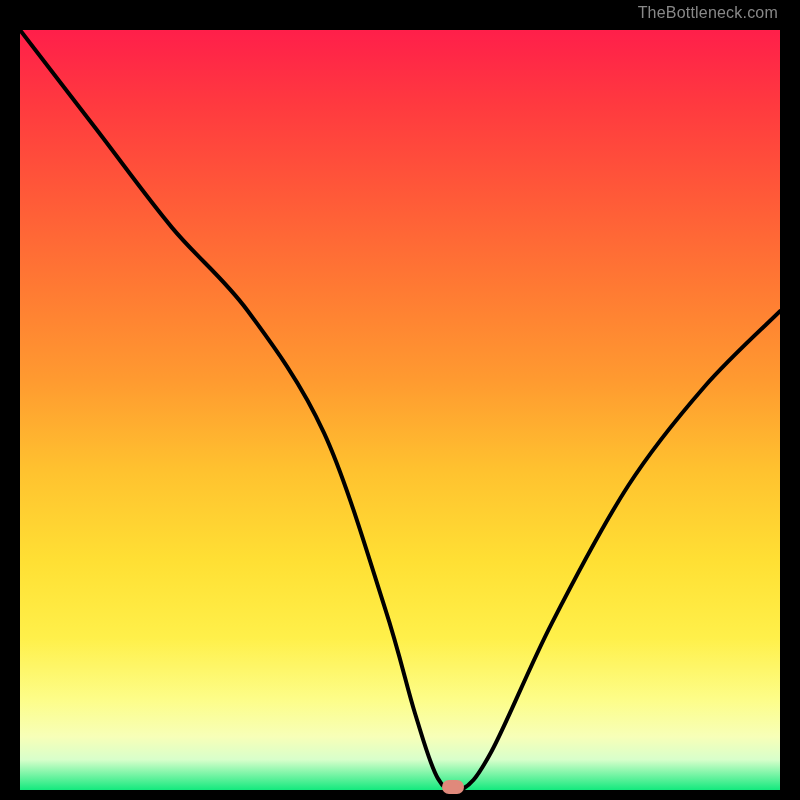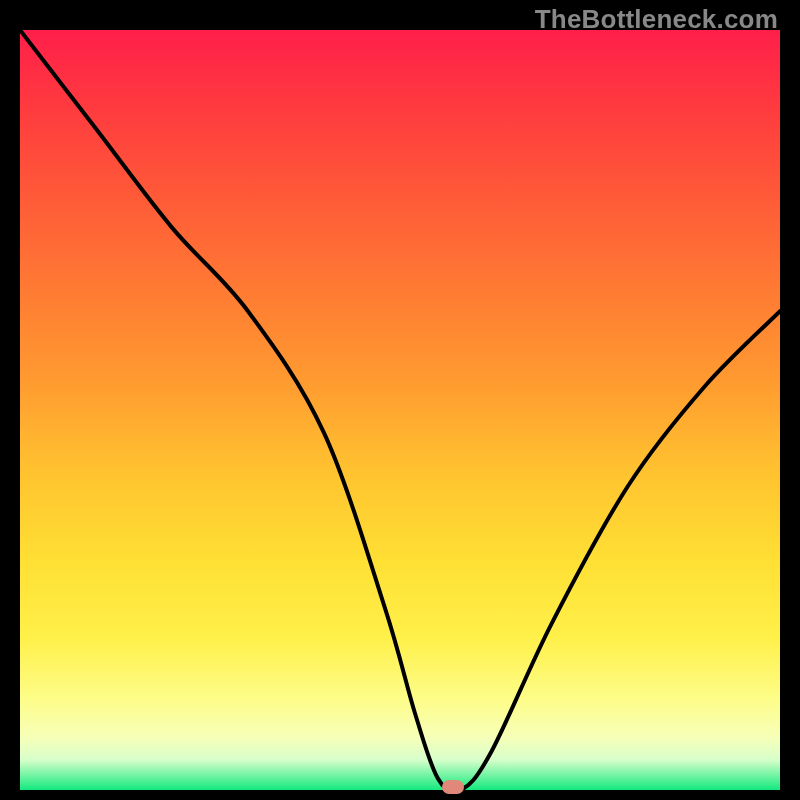--- a/index.html
+++ b/index.html
@@ -39,22 +39,22 @@
       #f7ffb8 93%,
       #d8ffcb 96%,
       #14e97e 100%
     );
   }
   .watermark {
     position: absolute;
     top: 4px;
     right: 22px;
     color: #888;
-    font-size: 26px;
-    font-weight: 700;
+    font-size: 16px;
+    font-weight: 400;
     letter-spacing: 0.2px;
   }
   .marker {
     position: absolute;
     width: 22px;
     height: 14px;
     background: #e0897b;
     border-radius: 8px;
   }
   svg.curve {

